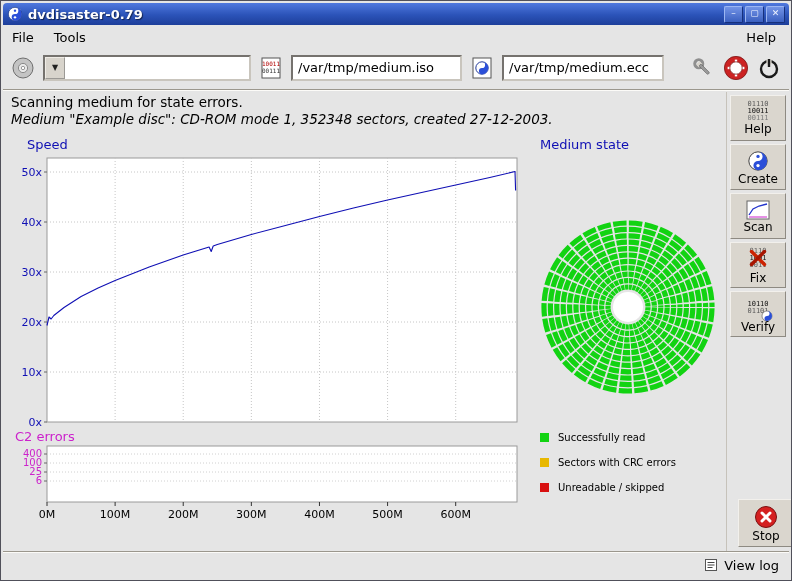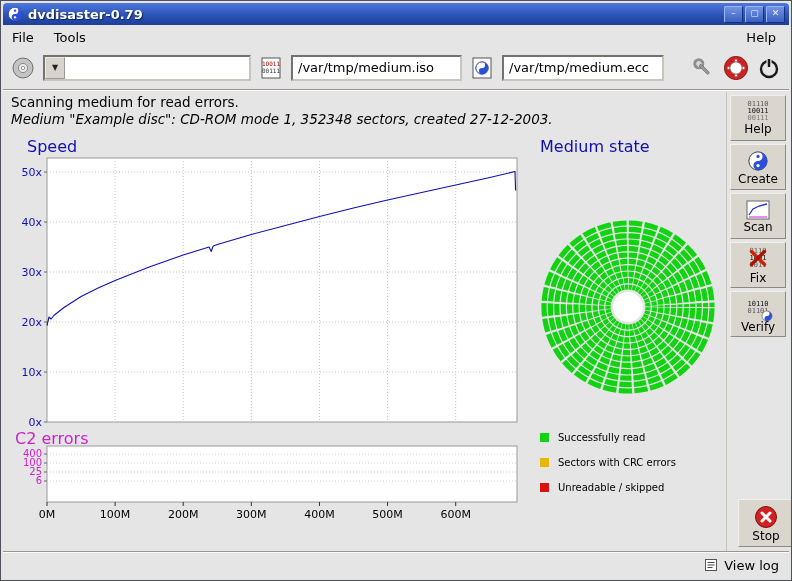--- a/index.html
+++ b/index.html
@@ -40,21 +40,21 @@
          font-family:"DejaVu Sans","Liberation Sans",sans-serif;font-size:13px;flex:none;}
   .entry.iso{width:171px}.entry.ecc{width:162px}
   .tb-spacer{flex:1;}
 
   
   .status-text1{position:absolute;left:10px;top:93px;font-size:13.5px;}
   .status-text2{position:absolute;left:10px;top:110px;font-size:13.5px;font-style:italic;}
 
   
   .chart-area{position:absolute;left:2px;top:130px;width:727px;height:422px;}
-  .chart-title{position:absolute;font-size:16px;}
+  .chart-title{position:absolute;font-size:13px;}
   #speed-title{left:24px;top:6px;}
   #medium-title{left:537px;top:6px;}
   #c2-title{left:12px;top:298px;}
   #speed-svg{position:absolute;left:2px;top:22px;}
   #c2-svg{position:absolute;left:2px;top:313px;}
   #disc-svg{position:absolute;left:537px;top:88px;}
   #legend{position:absolute;left:537px;top:294px;}
   .legend-row{display:flex;align-items:center;height:25px;}
   .swatch{width:9px;height:9px;margin-right:9px;flex:none;}
   .legend-label{font-size:10px;white-space:nowrap;}
@@ -157,21 +157,21 @@
     <span class="tb-icon tb-btn">
       <svg width="24" height="24" viewBox="0 0 24 24">
         <circle cx="12" cy="13" r="8" fill="none" stroke="#1a1a1a" stroke-width="2.4"></circle>
         <rect x="9.4" y="3.4" width="5.2" height="5" fill="#d8d4cc"></rect>
         <line x1="12" y1="3" x2="12" y2="11" stroke="#1a1a1a" stroke-width="2.4"></line>
       </svg>
     </span>
   </div>
   <div class="tb-sep"></div>
 
-  <div class="status-text1">Scanning medium for read errors.</div>
+  <div class="status-text1">Scanning medium for state errors.</div>
   <div class="status-text2">Medium "Example disc": CD-ROM mode 1, 352348 sectors, created 27-12-2003.</div>
 
   <div class="chart-area">
     <span class="chart-title" id="speed-title" style="color: rgb(15, 15, 180);">Speed</span>
     <span class="chart-title" id="medium-title" style="color: rgb(15, 15, 180);">Medium state</span>
     <span class="chart-title" id="c2-title" style="color: rgb(204, 34, 204);">C2 errors</span>
 
     <svg id="speed-svg" width="518" height="276">
         <rect x="42" y="5" width="470" height="264" fill="#ffffff" stroke="#9a9a9a"></rect>
         <line x1="110.11594202898551" y1="5" x2="110.11594202898551" y2="269" stroke="#c6c6c6" stroke-dasharray="1 2"></line>

